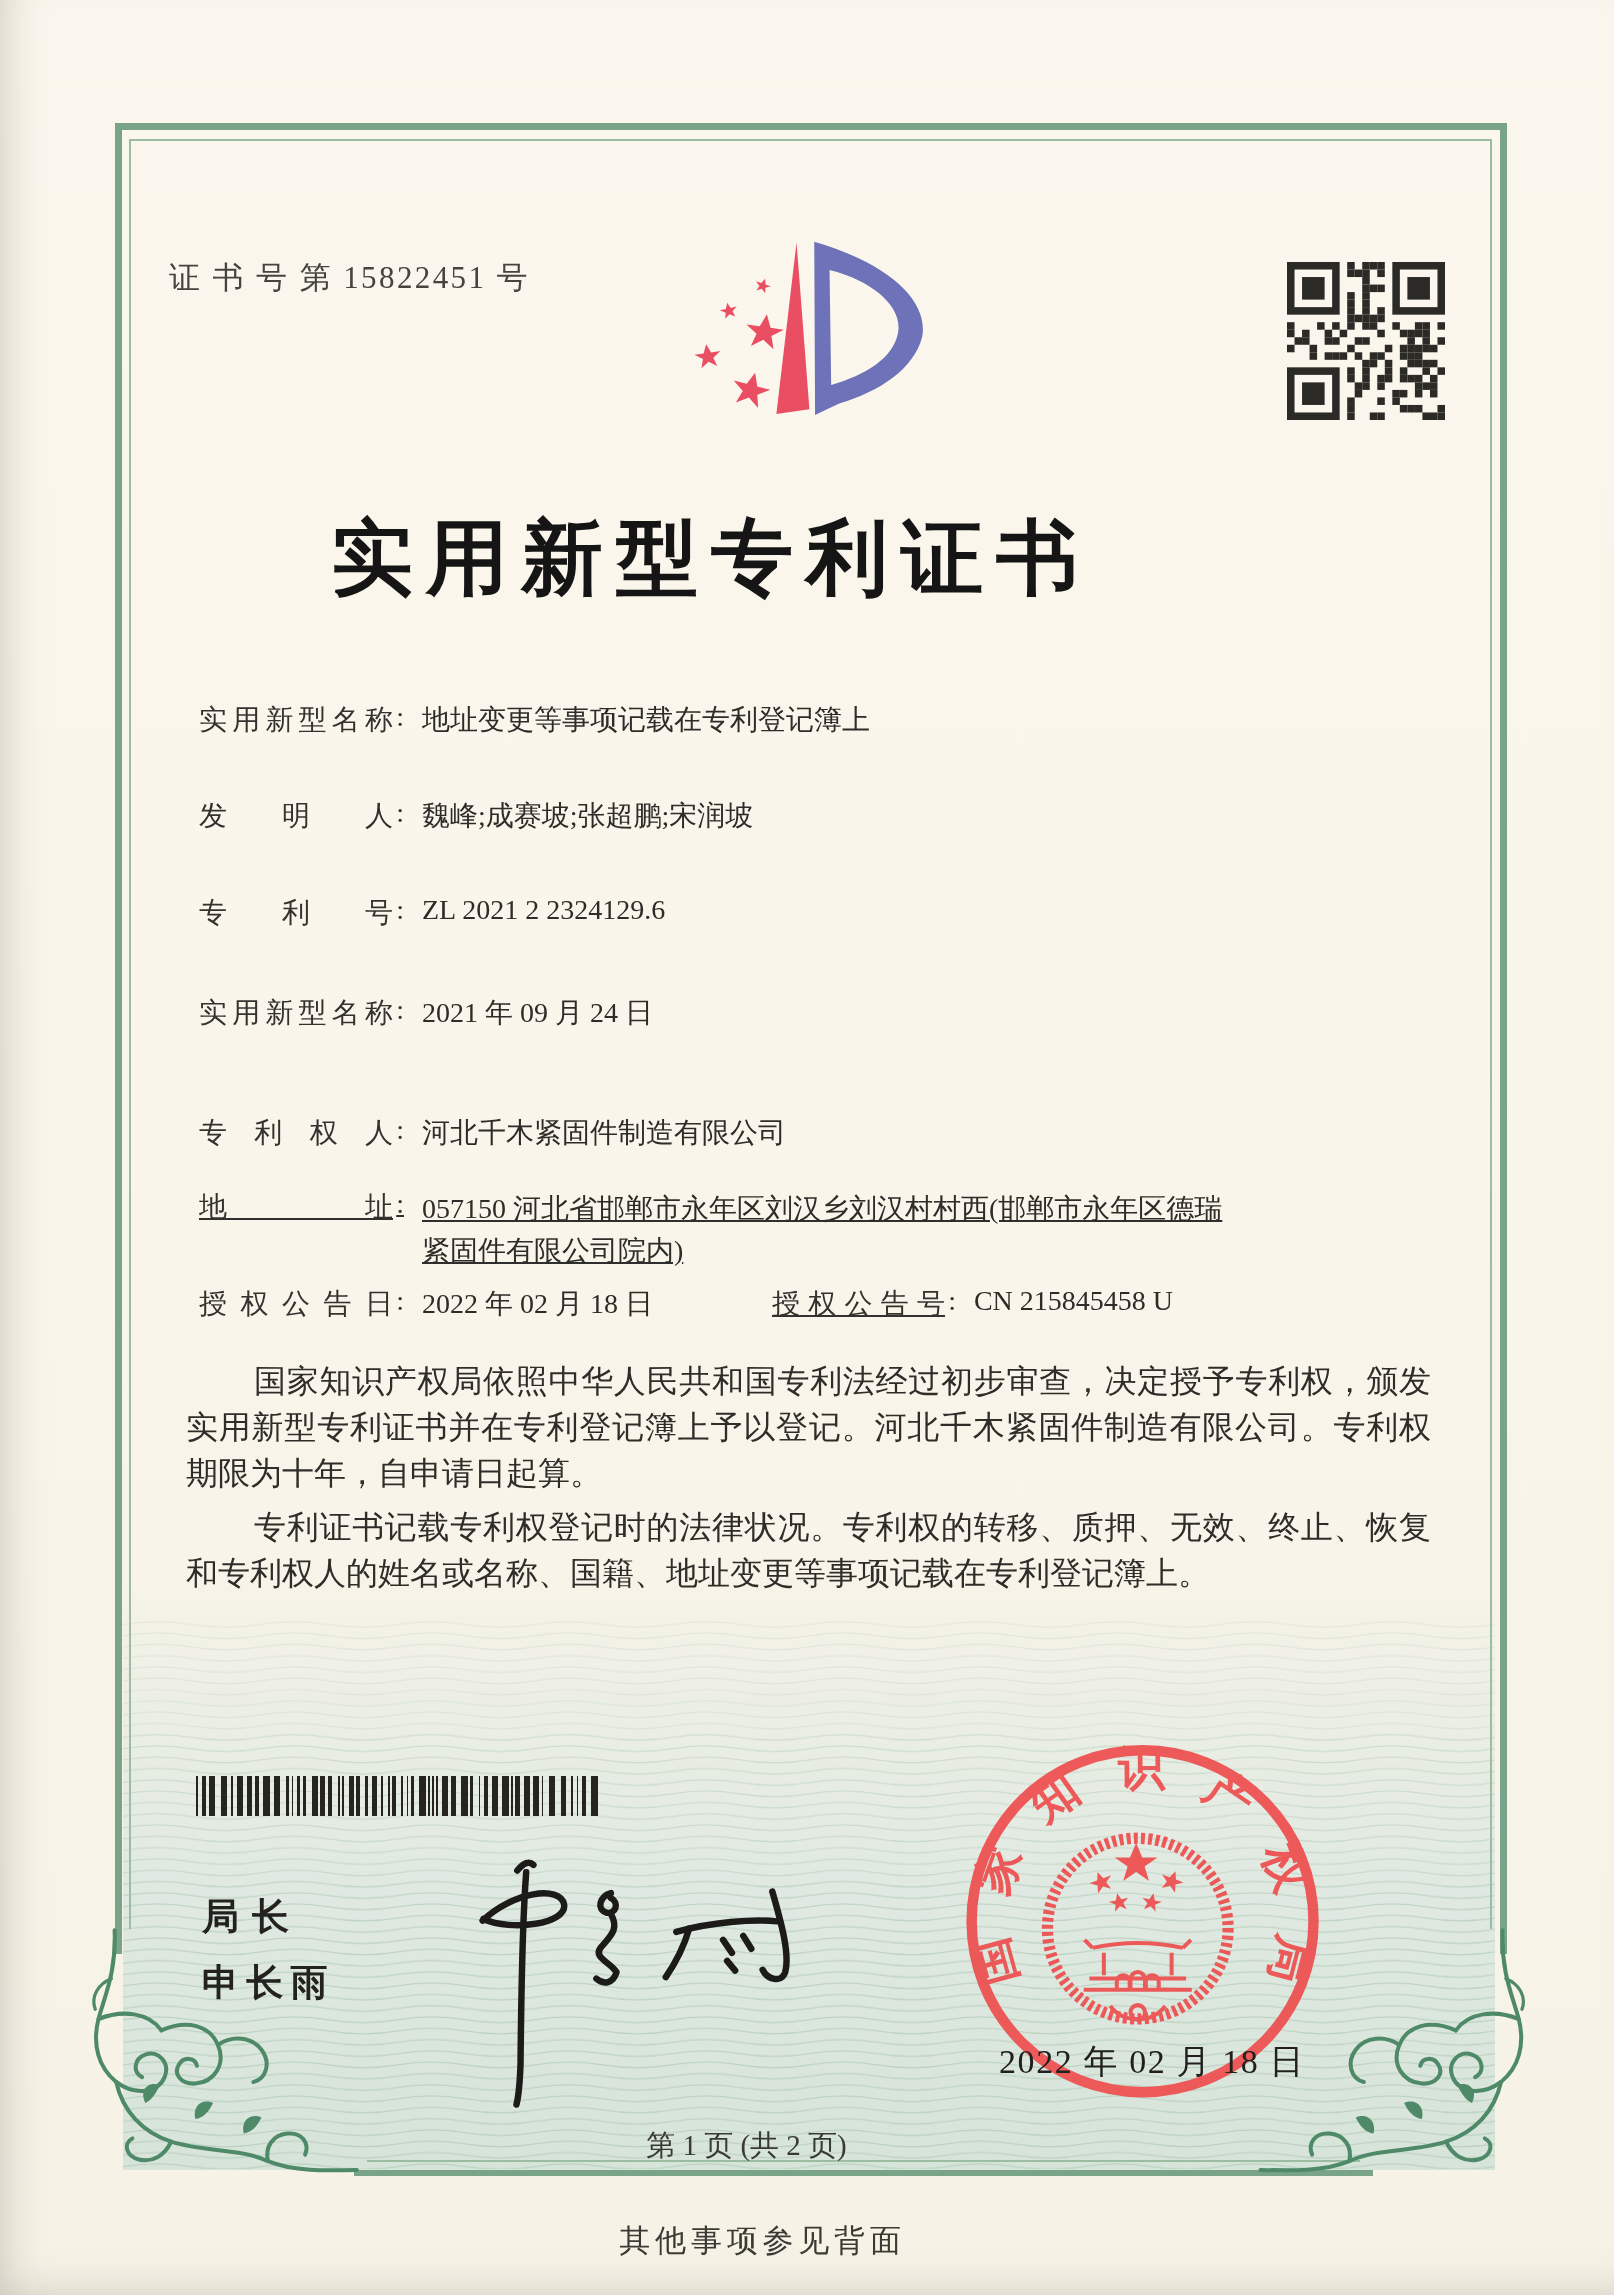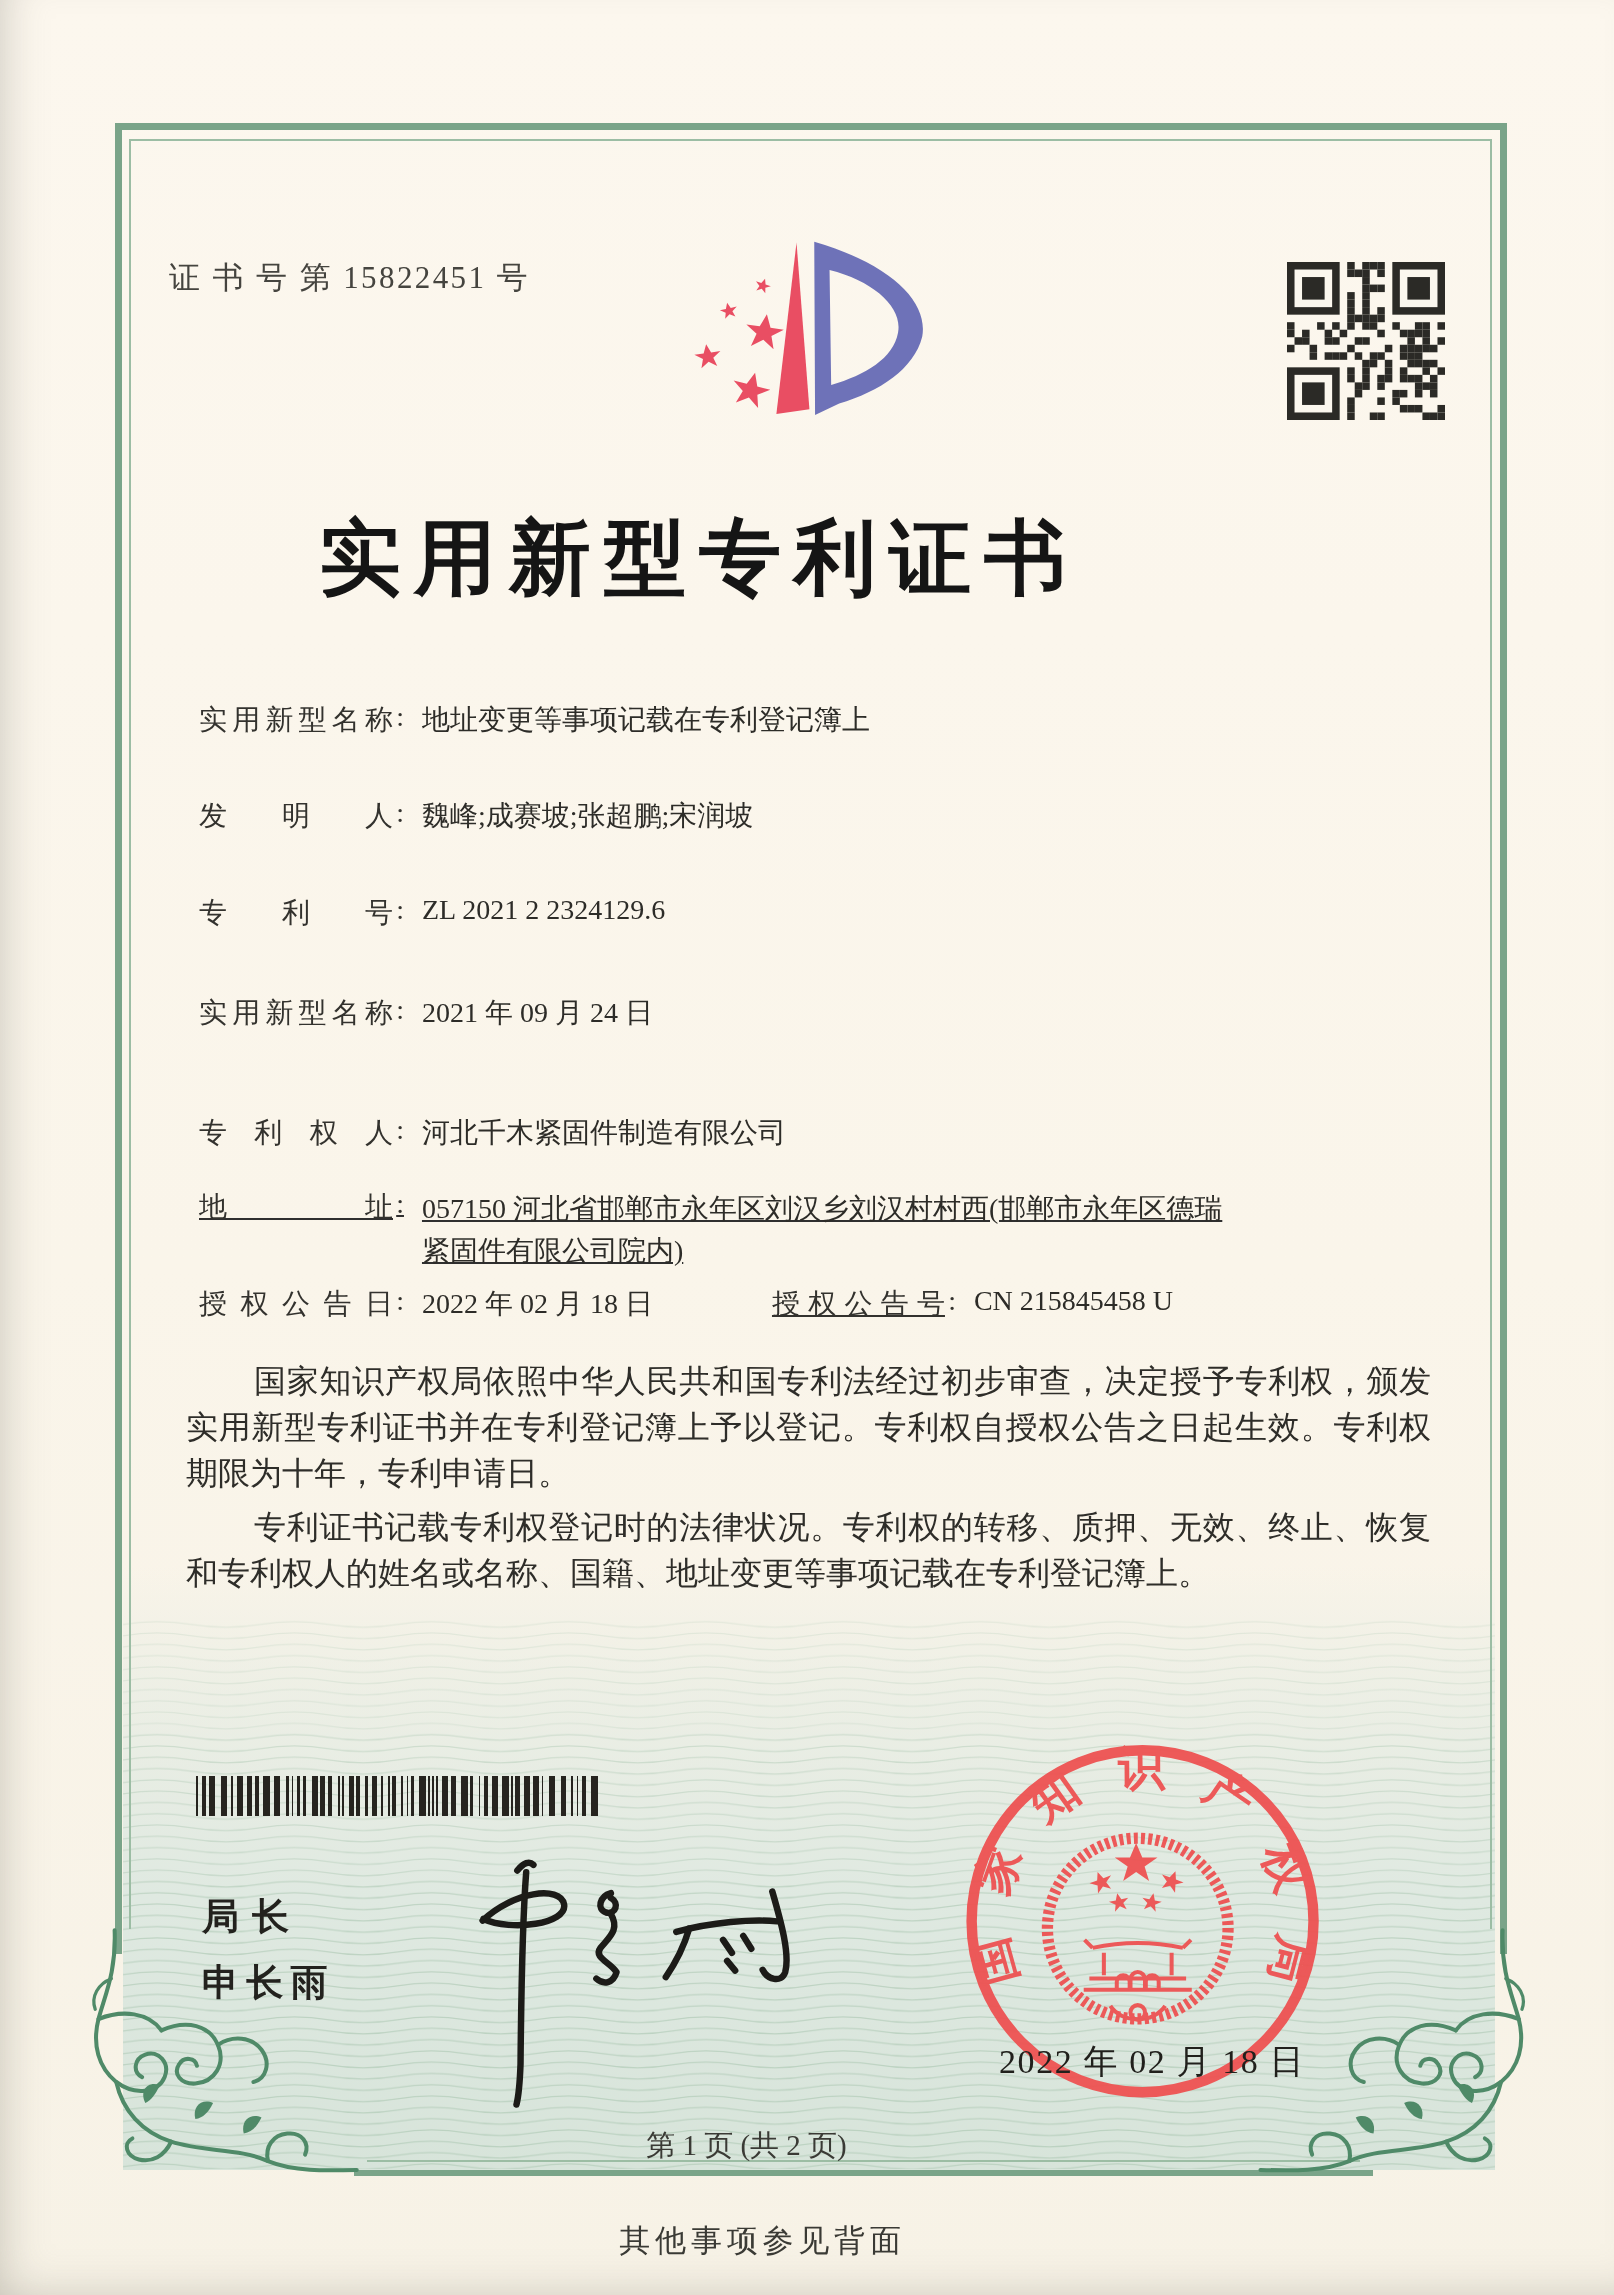--- a/index.html
+++ b/index.html
@@ -12,21 +12,21 @@
   
   .fl{position:absolute;background:#7aa489;z-index:2;}
   .fl-thin{position:absolute;background:#9cbda4;z-index:2;}
   
   .green-zone{position:absolute;left:123px;top:1566px;width:1372px;height:604px;z-index:0;
     background:linear-gradient(180deg,rgba(226,235,227,0) 0%,rgba(224,234,226,.5) 22%,#dfe9e1 55%,#d7e4da 100%);}
   .waves{position:absolute;left:123px;top:1618px;width:1372px;height:551px;z-index:1;}
   
   .content{position:absolute;inset:0;z-index:5;}
   .certno{position:absolute;left:169px;top:257px;font-size:31px;letter-spacing:2.4px;color:#45443f;}
-  .title{position:absolute;left:0;top:504px;width:1398px;text-align:center;font-size:82px;font-weight:600;letter-spacing:13px;color:#151515;}
+  .title{position:absolute;left:12px;top:504px;width:1398px;text-align:center;font-size:82px;font-weight:600;letter-spacing:13px;color:#151515;}
   .frow{position:absolute;left:199px;font-size:28px;display:flex;align-items:flex-start;white-space:nowrap;}
   .flabel{display:inline-block;width:194px;text-align:justify;text-align-last:justify;text-justify:inter-ideograph;color:#33322e;flex:0 0 auto;}
   .fcolon{display:inline-block;margin-left:3.2px;color:#33322e;}
   .fvalue{display:inline-block;margin-left:18px;color:#2d2c28;}
   .r-name{top:701px;} .r-inventor{top:797px;} .r-patno{top:894px;}
   .r-appdate{top:994px;} .r-patentee{top:1090px;margin-top:24px;}
   .r-addr{top:1188px;text-decoration:underline;}
   .r-addr .fvalue{white-space:normal;width:807px;line-height:42px;}
   .r-grant{top:1285px;}
   .grant2{margin-left:119px;display:flex;}
@@ -258,21 +258,21 @@
         <span class="fcolon">:</span>
       <span class="fvalue">2022 年 02 月 18 日</span>
       <span class="grant2">
         <span class="flabel w5">授权公告号</span>
           <span class="fcolon">:</span>
         <span class="fvalue">CN 215845458 U</span>
       </span>
     </div>
 
     <div class="paras">
-      <p>国家知识产权局依照中华人民共和国专利法经过初步审查，决定授予专利权，颁发实用新型专利证书并在专利登记簿上予以登记。专利权自授权公告之日起生效。专利权期限为十年，专利申请日。</p>
+      <p>国家知识产权局依照中华人民共和国专利法经过初步审查，决定授予专利权，颁发实用新型专利证书并在专利登记簿上予以登记。河北千木紧固件制造有限公司。专利权期限为十年，自申请日起算。</p>
       <p>专利证书记载专利权登记时的法律状况。专利权的转移、质押、无效、终止、恢复和专利权人的姓名或名称、国籍、地址变更等事项记载在专利登记簿上。</p>
     </div>
 
     <div id="barcode" class="barcode"><i style="width:1.6px;margin-right:4px"></i><i style="width:4.8px;margin-right:2.4px"></i><i style="width:6.5px;margin-right:5.6px"></i><i style="width:6.5px;margin-right:4px"></i><i style="width:1.6px;margin-right:4px"></i><i style="width:6.5px;margin-right:4px"></i><i style="width:4.8px;margin-right:2.4px"></i><i style="width:4.8px;margin-right:4px"></i><i style="width:6.5px;margin-right:4px"></i><i style="width:6.5px;margin-right:5.6px"></i><i style="width:3.2px;margin-right:2.4px"></i><i style="width:1.6px;margin-right:4px"></i><i style="width:3.2px;margin-right:2.4px"></i><i style="width:3.2px;margin-right:5.6px"></i><i style="width:6.5px;margin-right:2.4px"></i><i style="width:4.8px;margin-right:2.4px"></i><i style="width:4.8px;margin-right:5.6px"></i><i style="width:1.6px;margin-right:2.4px"></i><i style="width:1.6px;margin-right:5.6px"></i><i style="width:4.8px;margin-right:2.4px"></i><i style="width:3.2px;margin-right:5.6px"></i><i style="width:3.2px;margin-right:4px"></i><i style="width:4.8px;margin-right:4px"></i><i style="width:1.6px;margin-right:5.6px"></i><i style="width:1.6px;margin-right:2.4px"></i><i style="width:3.2px;margin-right:5.6px"></i><i style="width:1.6px;margin-right:4px"></i><i style="width:1.6px;margin-right:2.4px"></i><i style="width:3.2px;margin-right:5.6px"></i><i style="width:6.5px;margin-right:2.4px"></i><i style="width:1.6px;margin-right:2.4px"></i><i style="width:1.6px;margin-right:2.4px"></i><i style="width:1.6px;margin-right:4px"></i><i style="width:6.5px;margin-right:2.4px"></i><i style="width:4.8px;margin-right:5.6px"></i><i style="width:6.5px;margin-right:2.4px"></i><i style="width:3.2px;margin-right:5.6px"></i><i style="width:1.6px;margin-right:4px"></i><i style="width:3.2px;margin-right:4px"></i><i style="width:6.5px;margin-right:4px"></i><i style="width:6.5px;margin-right:2.4px"></i><i style="width:1.6px;margin-right:2.4px"></i><i style="width:4.8px;margin-right:4px"></i><i style="width:6.5px;margin-right:2.4px"></i><i style="width:6.5px;margin-right:2.4px"></i><i style="width:1.6px;margin-right:5.6px"></i><i style="width:6.5px;margin-right:5.6px"></i><i style="width:4.8px;margin-right:5.6px"></i><i style="width:1.6px;margin-right:4px"></i><i style="width:1.6px;margin-right:4px"></i><i style="width:3.2px;margin-right:5.6px"></i><i style="width:6.5px;margin-right:5.6px"></i></div>
 
     <div class="signer-title">局长</div>
     <div class="signer-name">申长雨</div>
 
     <div class="seal-date">2022 年 02 月 18 日</div>
     <div class="page-note">第 1 页 (共 2 页)</div>

